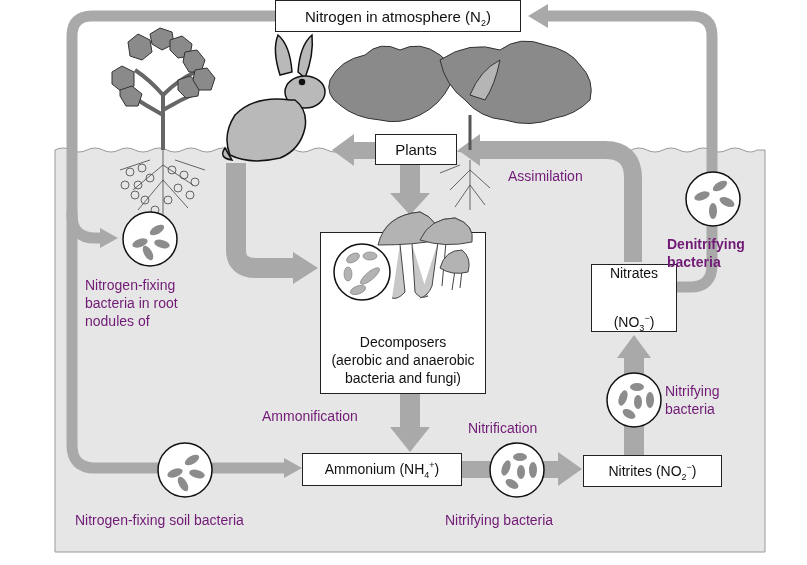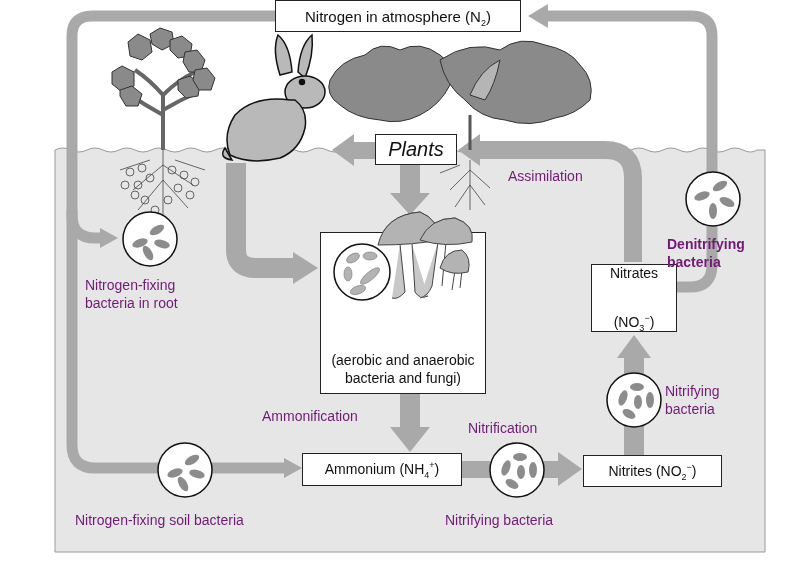--- a/index.html
+++ b/index.html
@@ -176,26 +176,27 @@
       <ellipse cx="727" cy="202" rx="8" ry="4" transform="rotate(25 727 202)"></ellipse>
       <ellipse cx="713" cy="211" rx="4" ry="8"></ellipse>
     </g>
   </g>
 </svg>
 
 <div class="box" style="left:275px;top:0px;width:246px;height:32px;font-size:15px;">
   <span><span>Nitrogen in atmosphere (N</span><sub>2</sub><span>)</span></span>
 </div>
 
-<div class="box" style="left:375px;top:134px;width:82px;height:31px;font-size:20px;font-style:italic;">
+<div class="box" style="left:375px;top:134px;width:82px;height:31px;font-size:15px;">
   <span>Plants</span>
 </div>
 
 <div class="box" style="left:320px;top:232px;width:166px;height:162px;align-items:flex-end;padding-bottom:6px;background:#fff;z-index:0;">
   <div style="font-size:14px;line-height:18px;">
+    <div>Decomposers</div>
     <div>(aerobic and anaerobic</div>
     <div>bacteria and fungi)</div>
   </div>
 </div>
 
 <div class="box" style="left:302px;top:453px;width:160px;height:33px;">
   <span><span>Ammonium (NH</span><sub>4</sub><sup>+</sup><span>)</span></span>
 </div>
 
 <div class="box" style="left:583px;top:455px;width:139px;height:32px;">
@@ -224,20 +225,21 @@
       <ellipse cx="348" cy="274" rx="4" ry="7"></ellipse>
       <ellipse cx="370" cy="276" rx="12" ry="4" transform="rotate(-40 370 276)"></ellipse>
       <ellipse cx="358" cy="290" rx="8" ry="4" transform="rotate(-20 358 290)"></ellipse>
     </g>
   </g>
 </svg>
 
 <div class="label" style="left:85px;top:276px;width:130px;line-height:18px;">
   <div>Nitrogen-fixing</div>
   <div>bacteria in root</div>
+  <div>nodules of</div>
 </div>
 
 <div class="label" style="left:75px;top:512px;width:220px;">Nitrogen-fixing soil bacteria</div>
 
 <div class="label" style="left:445px;top:512px;width:150px;">Nitrifying bacteria</div>
 
 <div class="label" style="left:665px;top:382px;width:80px;line-height:18px;">
   <div>Nitrifying</div>
   <div>bacteria</div>
 </div>

